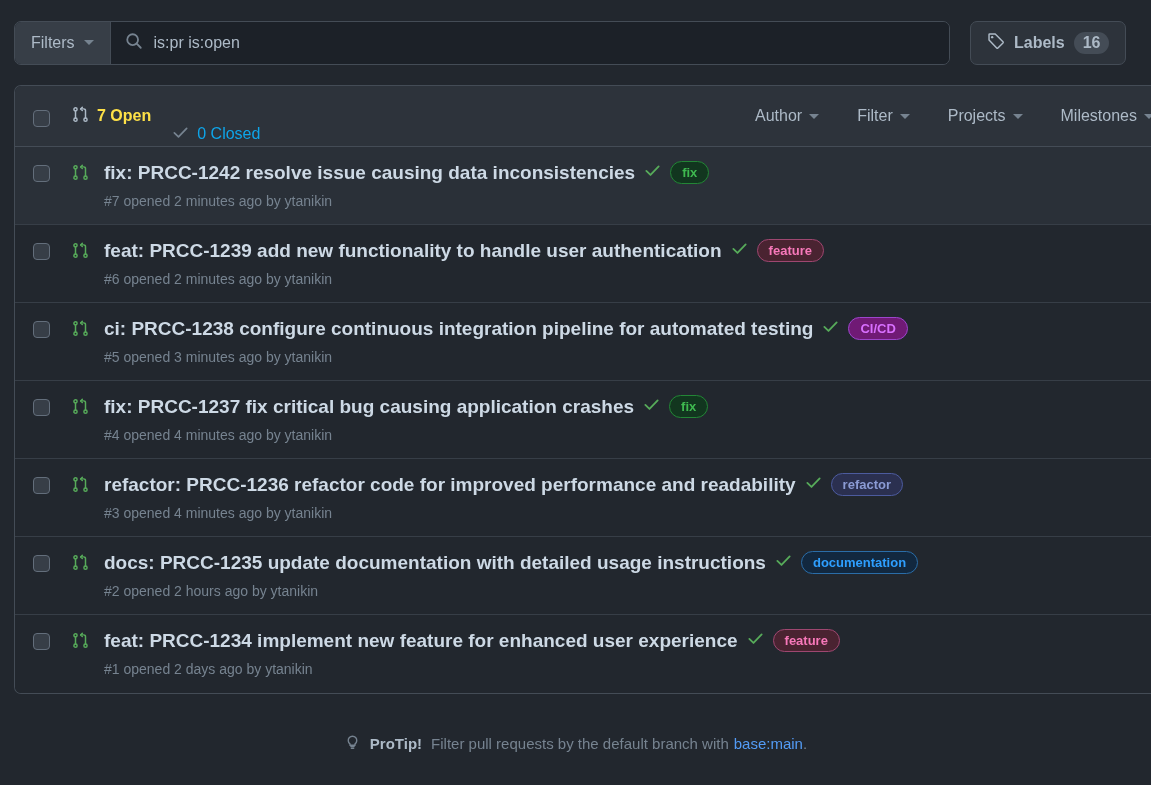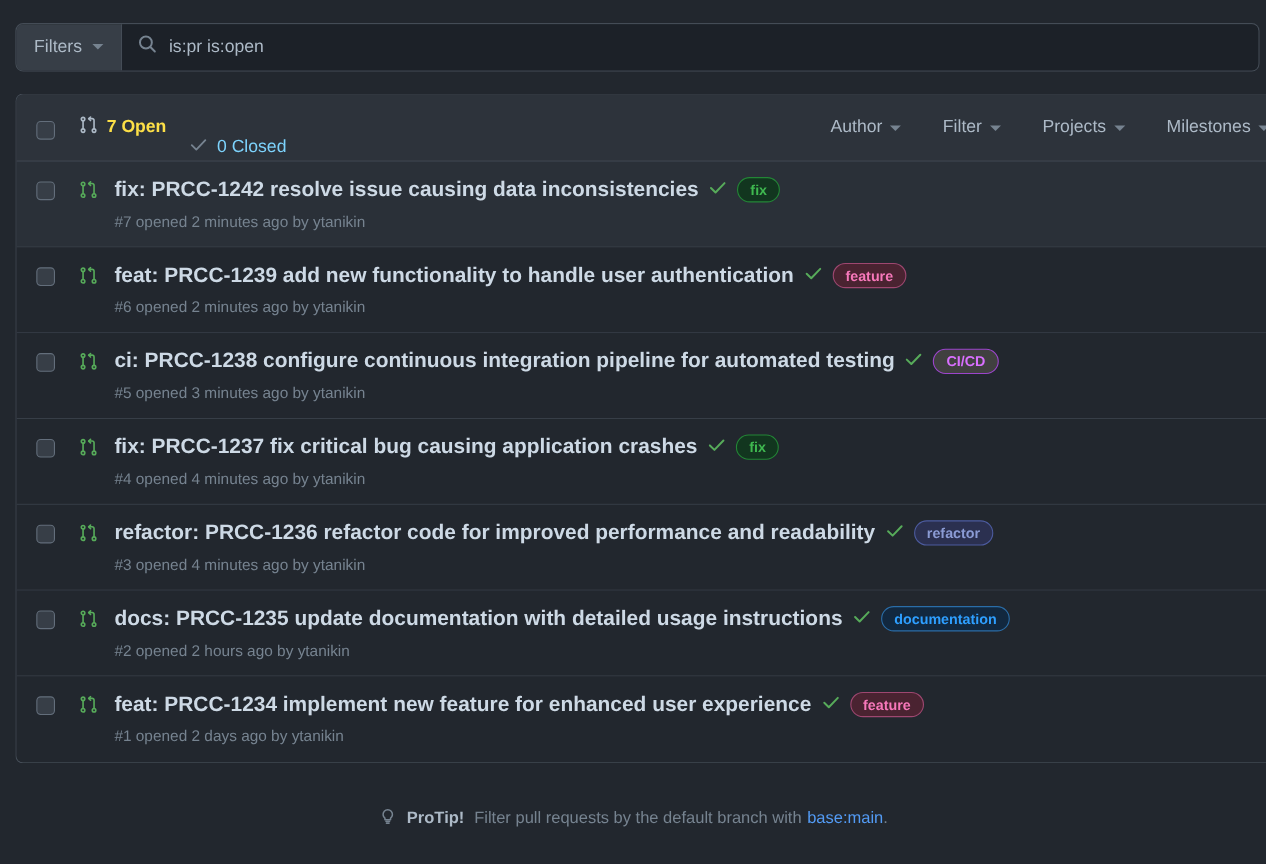--- a/index.html
+++ b/index.html
@@ -20,21 +20,21 @@
     height: 66px;
   }
 
   .filter-group {
     display: flex;
     align-items: stretch;
     height: 44px;
     border-radius: 7px;
     overflow: hidden;
     border: 1px solid #444c56;
-    width: 1131px;
+    width: 936px;
     flex: none;
   }
 
   .filters-button {
     display: flex;
     align-items: center;
     gap: 9px;
     padding: 0 16px;
     background: #373e47;
     color: #adbac7;
@@ -125,21 +125,21 @@
   }
 
   .state-link {
     display: flex;
     align-items: center;
     gap: 8px;
     font-size: 16px;
     cursor: pointer;
   }
   .state-open { color: #fde047; font-weight: bold; }
-  .state-closed { color: #7dd3fc; margin-top: 36px; }
+  .state-closed { color: #0ea5e9; margin-top: 36px; }
 
   .header-filters {
     margin-left: auto;
     display: flex;
     align-items: center;
     gap: 38px;
     padding-right: 4px;
   }
 
   .hdr-filter {
@@ -379,21 +379,21 @@
   <path d="M3.3 4.6 V11.4" stroke-linecap="round"></path>
   <path d="M12.7 11.4 V4.3 a1.6 1.6 0 0 0-1.6-1.6 H8.2" stroke-linecap="round" stroke-linejoin="round"></path>
   <path d="M9.7 1.3 L8.1 2.8 L9.7 4.3" stroke-linecap="round" stroke-linejoin="round"></path>
           </svg></div>
      <div class="row-body">
        <div class="title-line">
          <span class="pr-title">ci: PRCC-1238 configure continuous integration pipeline for automated testing</span>
          <span class="icon"><svg width="17" height="17" viewBox="0 0 16 16" fill="none" stroke="#57ab5a" stroke-width="1.7">
   <path d="M2.2 8.4 L6.1 12.2 L13.8 4.2" stroke-linecap="round" stroke-linejoin="round"></path>
               </svg></span>
-         <span class="label-pill" style="color:#d96fff;background:#404040;border-color:#9c45cc">CI/CD</span>
+         <span class="label-pill" style="color:#d96fff;background:#701a75;border-color:#9c45cc">CI/CD</span>
        </div>
        <div class="pr-meta">#5 opened 3 minutes ago by ytanikin</div>
      </div>
       </div>
       <div class="pr-row">
         <div class="row-check">
        <span class="checkbox"></span>
      </div>
      <div class="row-icon"><svg width="17" height="17" viewBox="0 0 16 16" fill="none" stroke="#57ab5a" stroke-width="1.4">
   <circle cx="3.3" cy="3.1" r="1.5"></circle>

